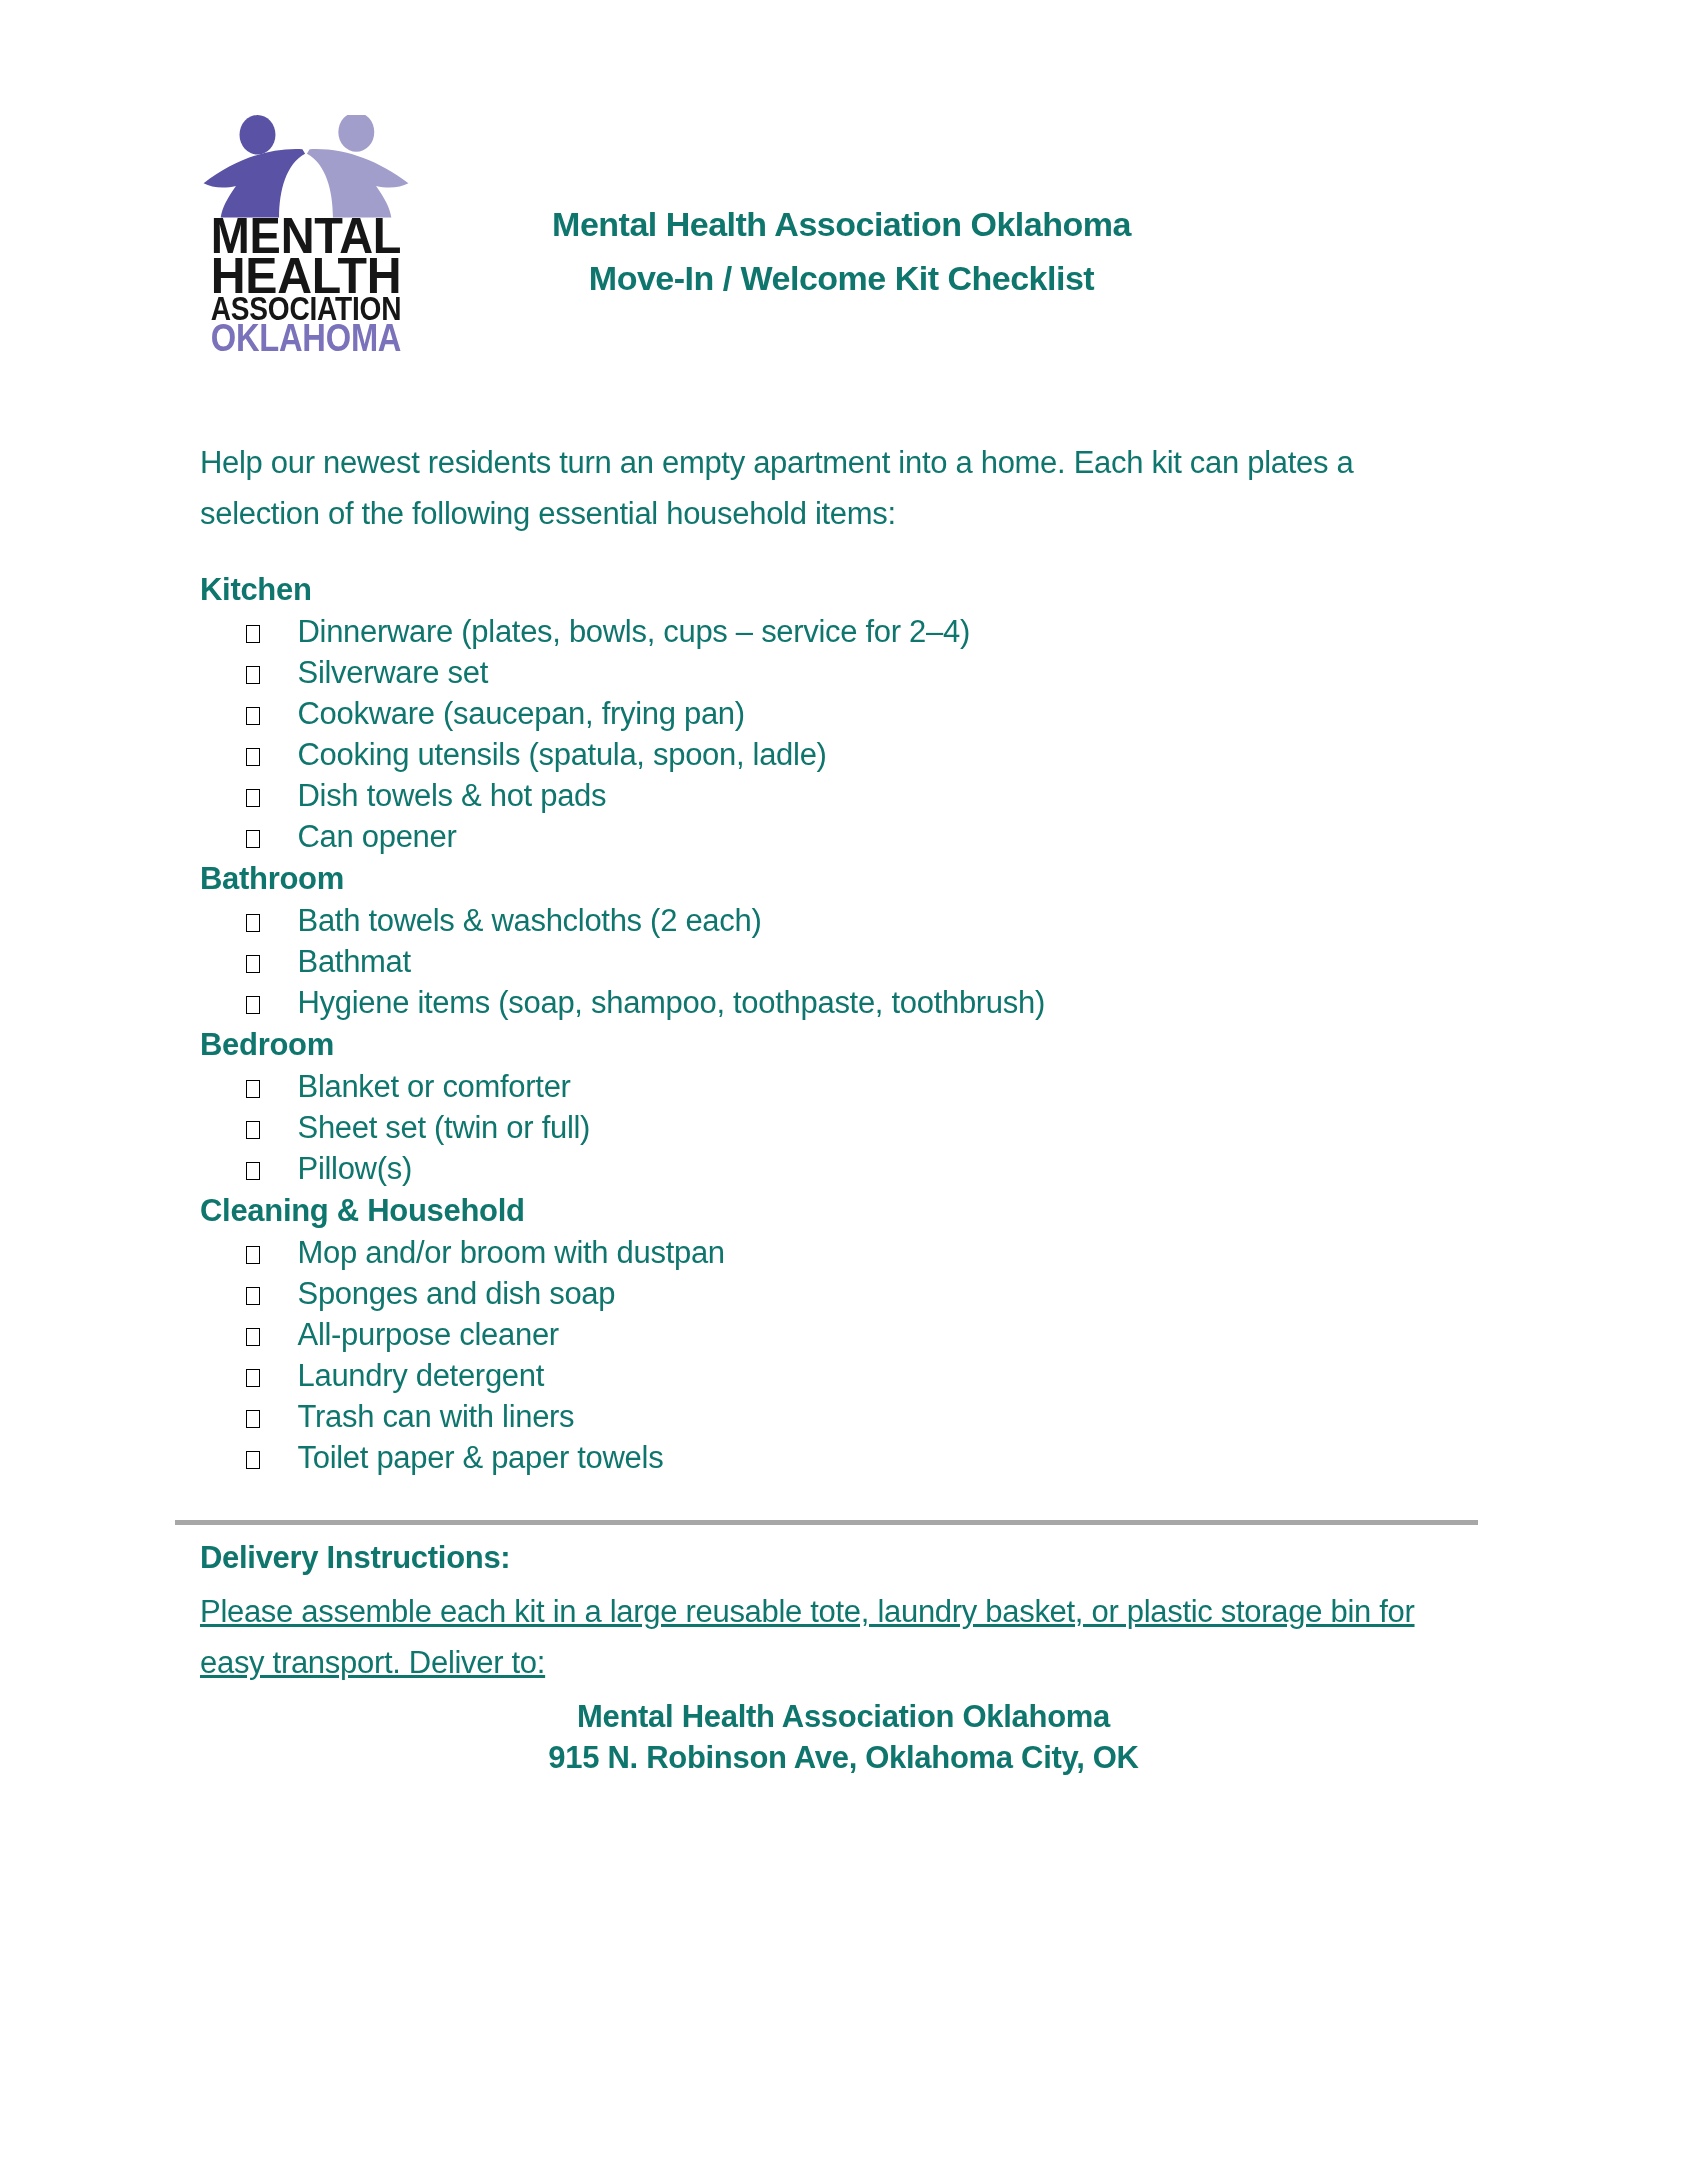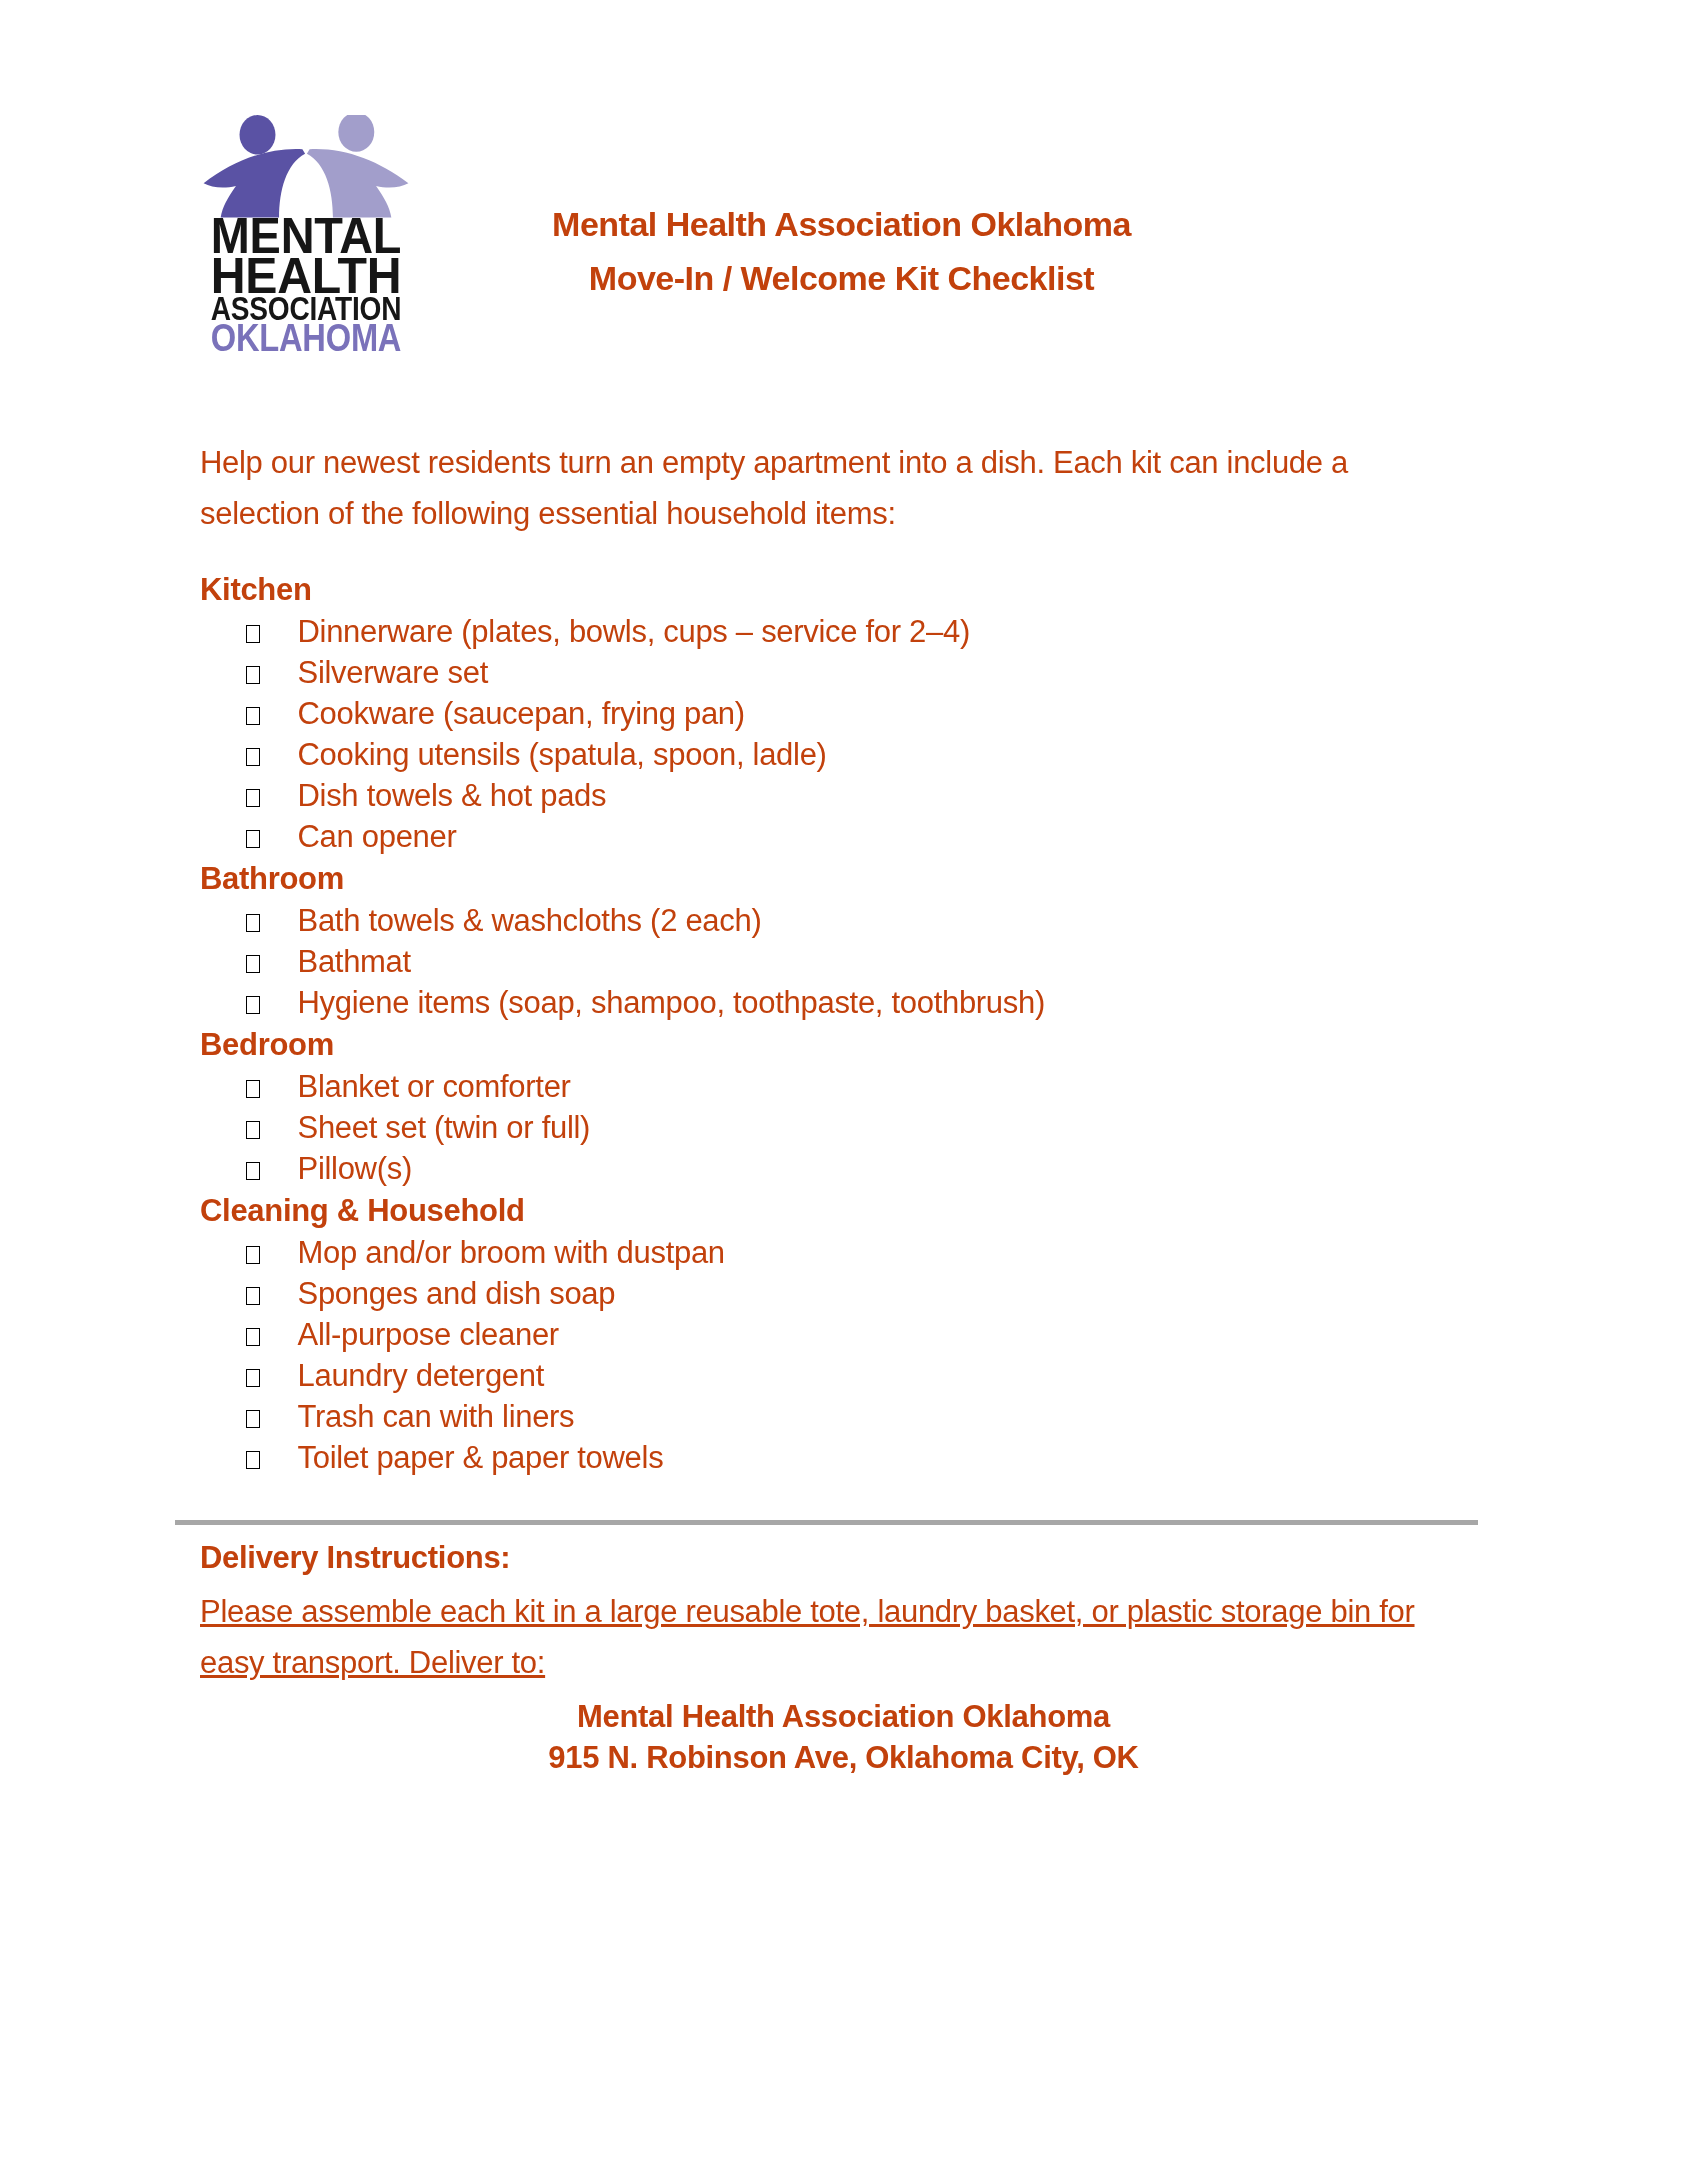--- a/index.html
+++ b/index.html
@@ -1,18 +1,18 @@
 <!DOCTYPE html>
 <html style="font-size:14.4px"><head>
 <meta charset="utf-8">
 <style>
   html,body { margin:0; padding:0; background:#ffffff; }
   .page {
     position:relative; width:1683px; height:2178px; background:#ffffff;
-    font-family:"Liberation Sans","DejaVu Sans",sans-serif; color:#c2410c;
+    font-family:"Liberation Sans","DejaVu Sans",sans-serif; color:#0f766e;
     overflow:hidden; letter-spacing:-0.3px;
   }
 
   
   .logo { position:absolute; left:200px; top:115px; width:212px; height:239px; }
   .logo svg { width:100%; height:100%; display:block; }
   .logo text { font-family:"Liberation Sans","DejaVu Sans",sans-serif; font-weight:700; }
 
   
   .titles {
@@ -69,21 +69,21 @@
   </div>
 
   <header class="titles">
     <div>Mental Health Association Oklahoma</div>
     <div>Move-In / Welcome Kit Checklist</div>
   </header>
 
   <main class="content">
 
     <p class="intro">
-      <span class="line">Help our newest residents turn an empty apartment into a dish. Each kit can include a</span>
+      <span class="line">Help our newest residents turn an empty apartment into a home. Each kit can plates a</span>
       <span class="line">selection of the following essential household items:</span>
     </p>
 
     <div class="checklist">
         <div class="sec-heading">Kitchen</div>
         <div class="item"><span class="checkbox"></span><span class="item-label">Dinnerware (plates, bowls, cups – service for 2–4)</span></div>
         <div class="item"><span class="checkbox"></span><span class="item-label">Silverware set</span></div>
         <div class="item"><span class="checkbox"></span><span class="item-label">Cookware (saucepan, frying pan)</span></div>
         <div class="item"><span class="checkbox"></span><span class="item-label">Cooking utensils (spatula, spoon, ladle)</span></div>
         <div class="item"><span class="checkbox"></span><span class="item-label">Dish towels &amp; hot pads</span></div>

